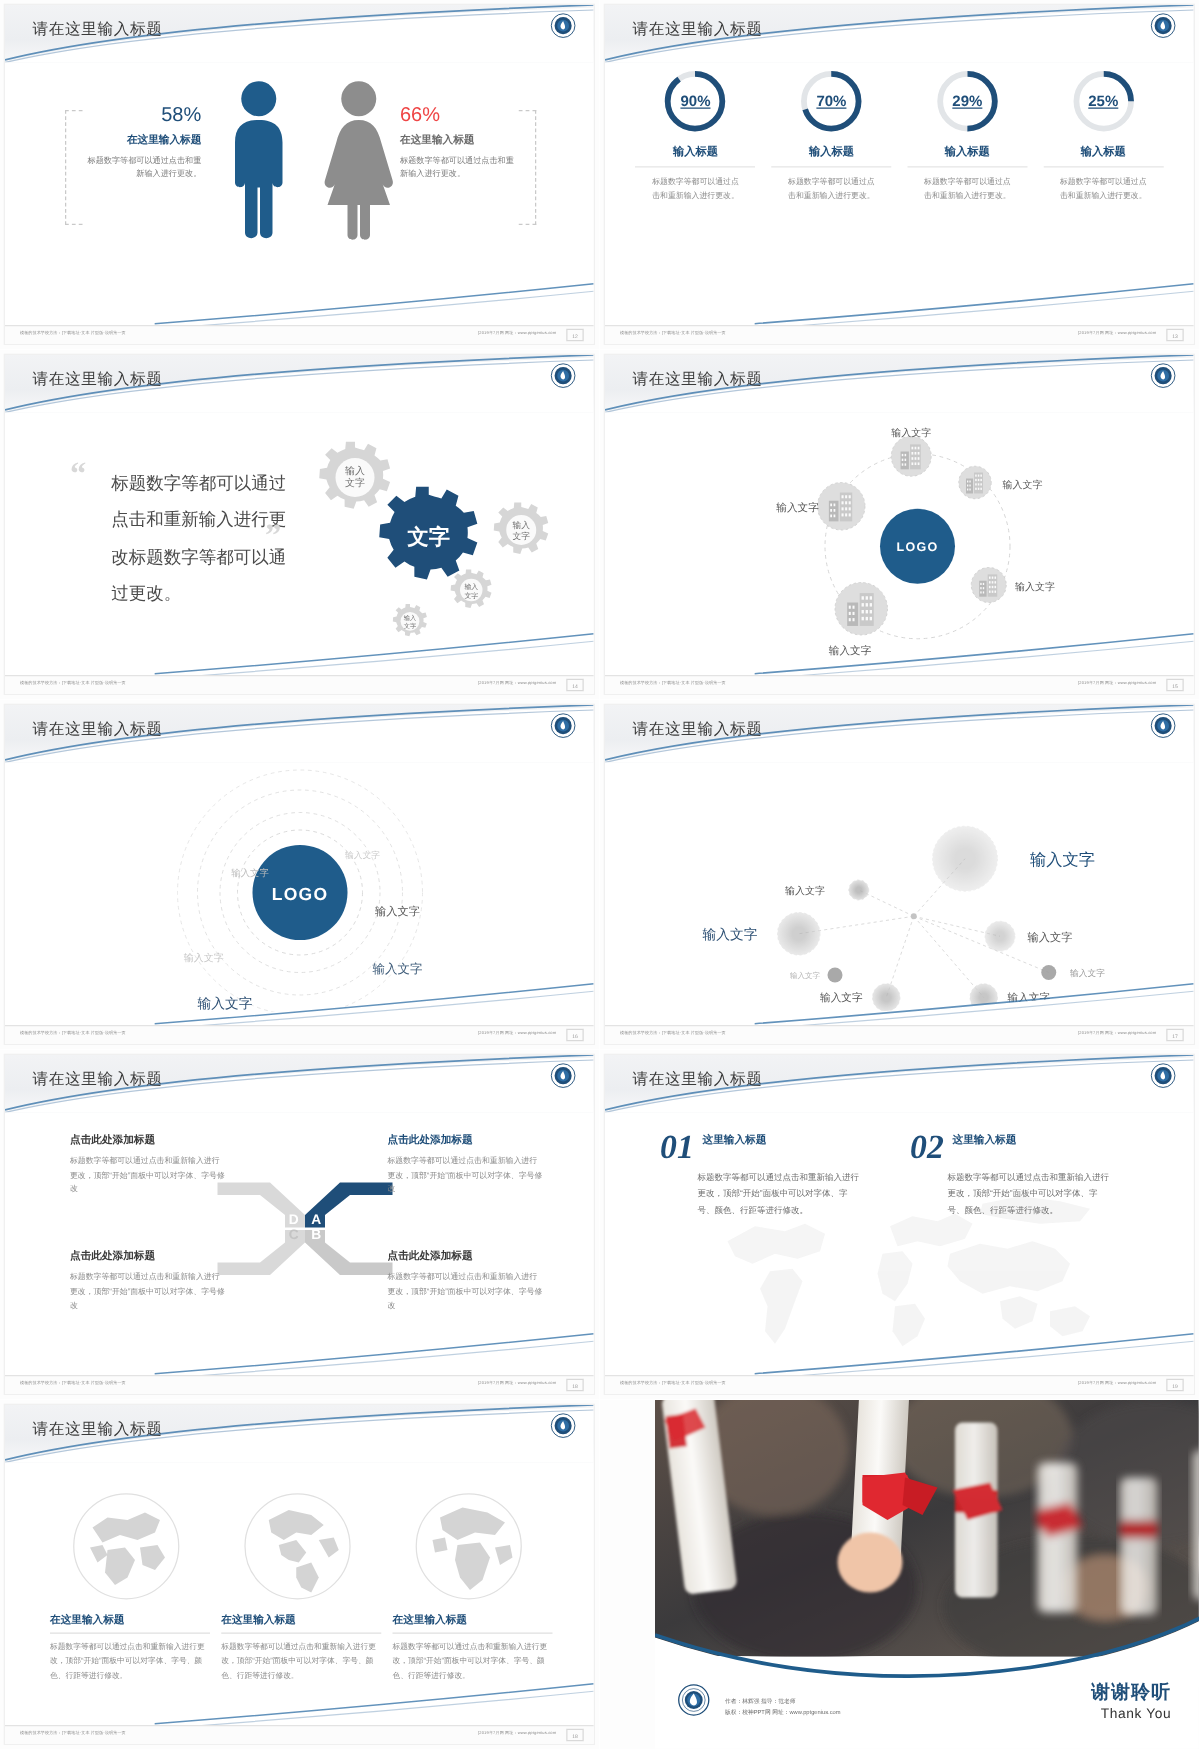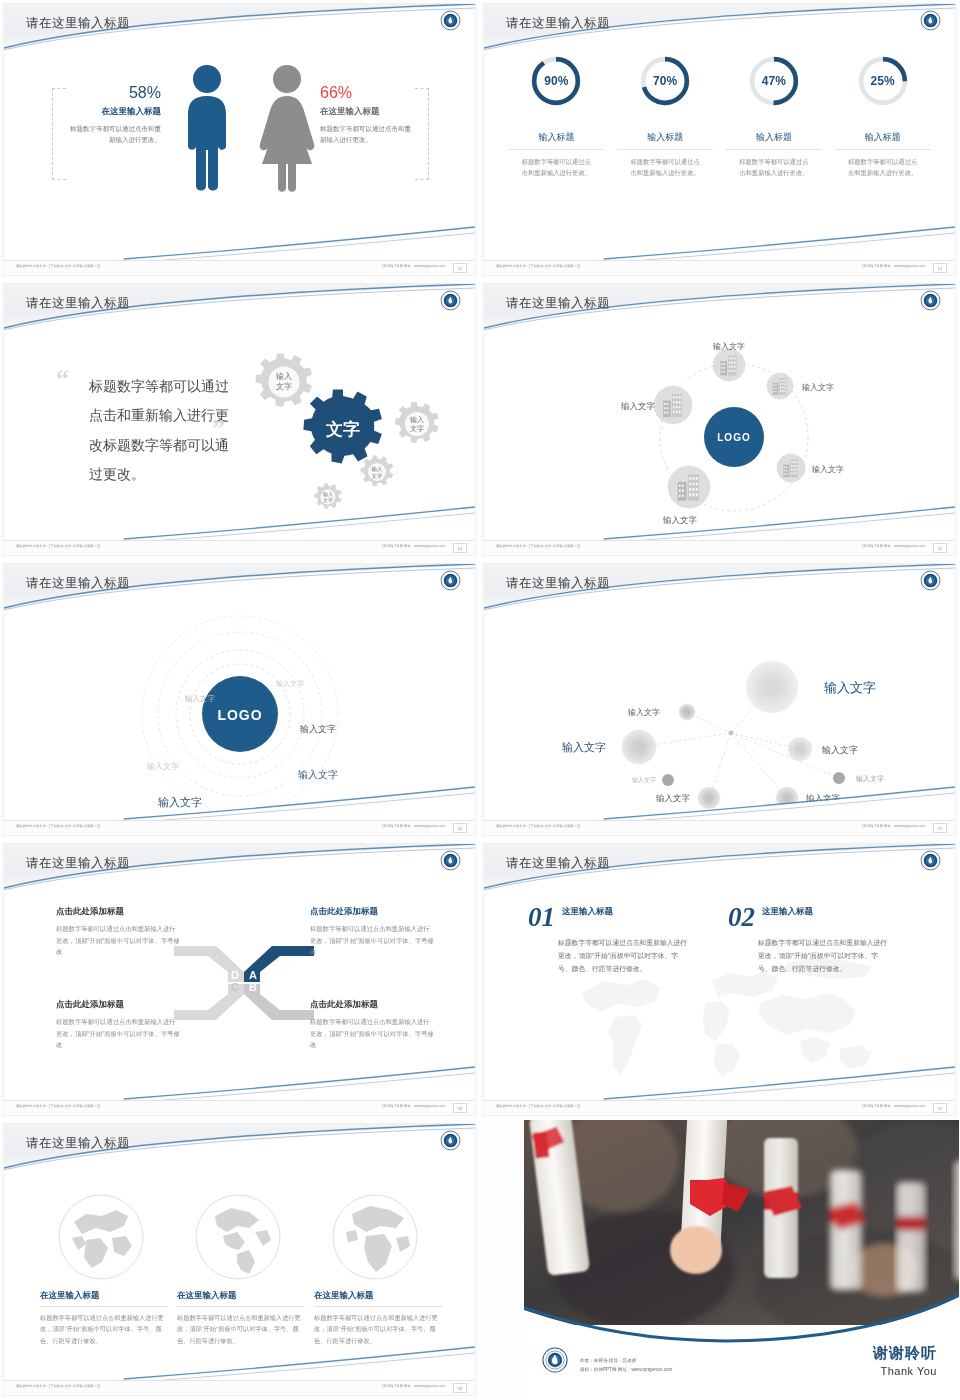--- a/index.html
+++ b/index.html
@@ -53,22 +53,22 @@
      border:1px dashed #c9c9c9; border-right:none; }
   .dashbox-r { position:absolute; right:46px; top:32px; width:14px; height:92px;
      border:1px dashed #c9c9c9; border-left:none; }
 
   
   .donuts { position:absolute; left:0; top:4px; width:100%;
      display:flex; justify-content:space-around; padding:0 18px; }
   .donut-col { width:96px; text-align:center; }
   .donut { position:relative; width:54px; height:54px; margin:0 auto; }
   .donut .val { position:absolute; inset:0; display:flex; align-items:center;
-     justify-content:center; font-size:12px; font-weight:bold; color:#1F4E79; }
-  .d-title { font-size:9px; font-weight:normal; color:#1F4E79; margin-top:23px;
+     justify-content:center; font-size:12px; font-weight:bold; color:#1F4E79;text-decoration:underline; }
+  .d-title { font-size:9px; font-weight:bold; color:#1F4E79; margin-top:7px;
      padding-bottom:5px; border-bottom:1px solid #e5e5e5; }
   .d-desc { font-size:6.3px; color:#8a8a8a; line-height:1.8; margin-top:6px; padding:0 12px; }
 
   
   .quote-mark { position:absolute; font-size:26px; color:#d8d8d8; font-family:"Liberation Serif",serif;
      font-weight:bold; line-height:1; }
   .gear-txt { position:absolute; left:85px; top:42px; width:140px; font-size:14px;
      color:#4a4a4a; line-height:2.1; }
 
   
@@ -213,21 +213,21 @@
             <div class="d-title">输入标题</div>
             <div class="d-desc">标题数字等都可以通过点击和重新输入进行更改。</div>
           </div>
 
           <div class="donut-col">
             <div class="donut">
               <svg viewBox="0 0 42 42" width="54" height="54">
                 <circle cx="21" cy="21" r="17" fill="none" stroke="#e2e5e8" stroke-width="3.6"></circle>
                 <circle cx="21" cy="21" r="17" fill="none" stroke="#1F4E79" stroke-width="3.6" stroke-dasharray="53.4 106.8" transform="rotate(-90 21 21)"></circle>
               </svg>
-              <div class="val">47%</div>
+              <div class="val">29%</div>
             </div>
             <div class="d-title">输入标题</div>
             <div class="d-desc">标题数字等都可以通过点击和重新输入进行更改。</div>
           </div>
 
           <div class="donut-col">
             <div class="donut">
               <svg viewBox="0 0 42 42" width="54" height="54">
                 <circle cx="21" cy="21" r="17" fill="none" stroke="#e2e5e8" stroke-width="3.6"></circle>
                 <circle cx="21" cy="21" r="17" fill="none" stroke="#1F4E79" stroke-width="3.6" stroke-dasharray="26.7 106.8" transform="rotate(-90 21 21)"></circle>

